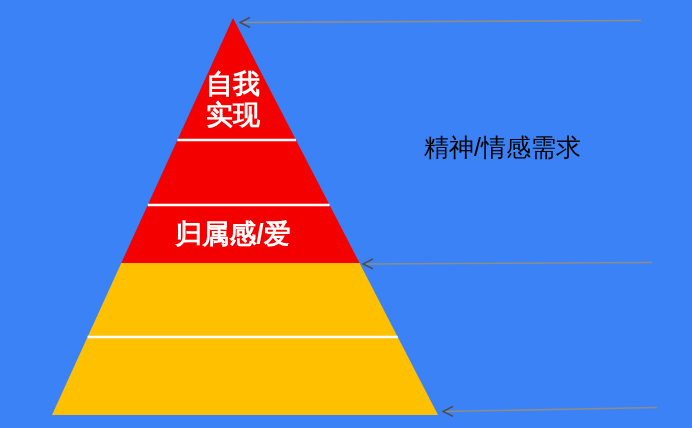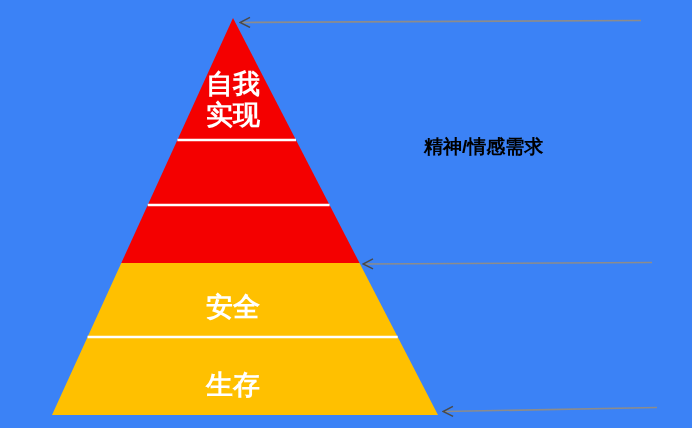--- a/index.html
+++ b/index.html
@@ -20,22 +20,22 @@
     color: #ffffff;
     font-weight: bold;
     font-size: 27px;
     line-height: 31px;
     white-space: pre-line;
     pointer-events: none;
   }
   .side-label {
     position: absolute;
     color: #000000;
-    font-weight: bold;
-    font-size: 19px;
+    font-weight: normal;
+    font-size: 25px;
     line-height: 28px;
     white-space: nowrap;
   }
 </style>
 </head>
 <body>
 
 <div class="stage">
 
   <svg id="pyramid-svg" width="692" height="428" viewBox="0 0 692 428">
@@ -60,21 +60,20 @@
         <line x1="641" y1="20.5" x2="240" y2="22.5" stroke="#8C8C8C" stroke-width="1.7" marker-end="url(#arrowhead)"></line>
         <line x1="652" y1="262.5" x2="363" y2="264" stroke="#8C8C8C" stroke-width="1.7" marker-end="url(#arrowhead)"></line>
         <line x1="657" y1="407.5" x2="443" y2="411.5" stroke="#8C8C8C" stroke-width="1.7" marker-end="url(#arrowhead)"></line>
       </g>
   </svg>
 
   <div class="level-label" style="top:69px">自我
 实现</div>
 
 
+  <div class="level-label" style="top:219px">归属感/爱</div>
 
-  <div class="level-label" style="top:292px">安全</div>
 
-  <div class="level-label" style="top:370px">生存</div>
 
   <div class="side-label" style="left:424px; top:133px">精神/情感需求</div>
 
 
 </div>
 
 </body></html>

